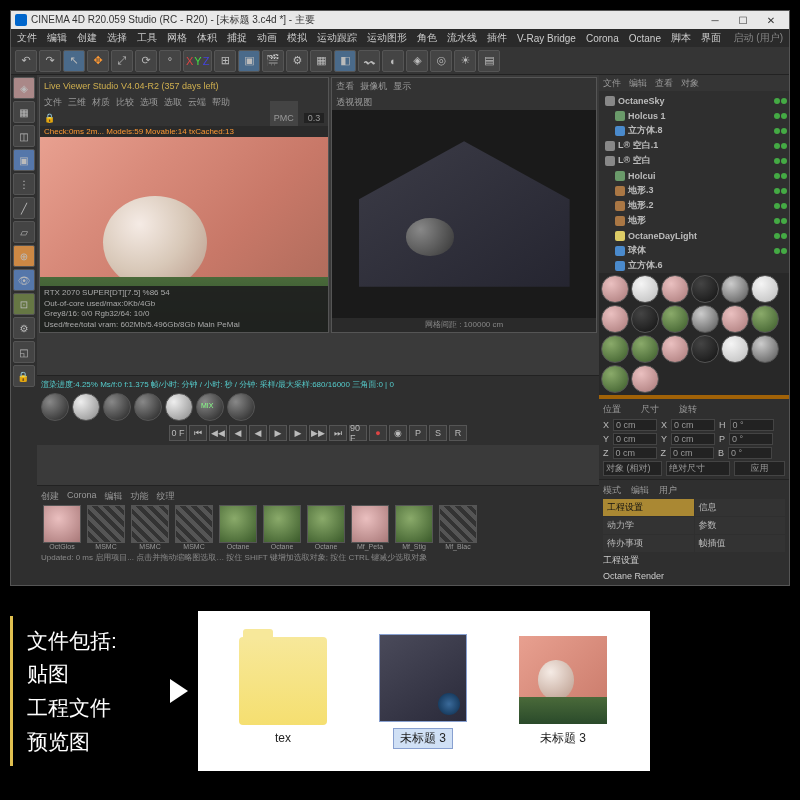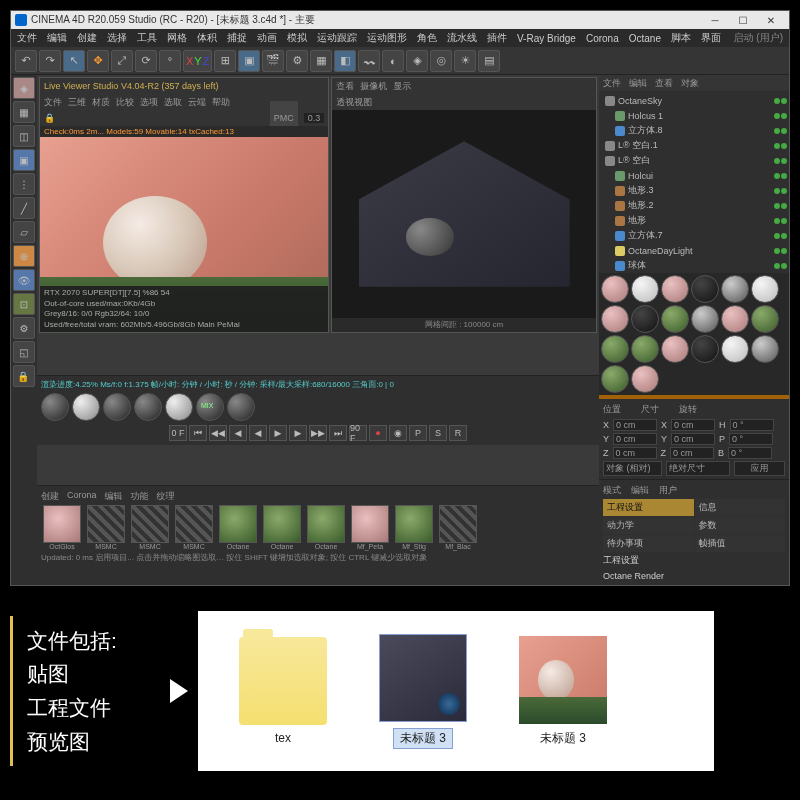--- a/index.html
+++ b/index.html
@@ -50,21 +50,21 @@
 .mp-tabs { display: flex; gap: 8px; font-size: 9px; padding: 2px 0; color: #999; }
 .mp-grid { display: flex; gap: 2px; flex-wrap: wrap; }
 .mp-mat { width: 42px; display: flex; flex-direction: column; align-items: center; font-size: 7px; color: #999; }
 .mp-thumb { width: 38px; height: 38px; background: #444; border: 1px solid #555; }
 .mp-thumb.pink { background: radial-gradient(circle at 40% 35%, #eabfbf, #a87878); }
 .mp-thumb.green { background: radial-gradient(circle at 40% 35%, #8aaa6a, #3a5a2a); }
 .mp-thumb.stripe { background: repeating-linear-gradient(45deg, #555 0 4px, #333 4px 8px); }
 .mp-foot { font-size: 8px; color: #888; padding: 2px 0; }
 .rightcol { width: 190px; background: #2f2f2f; display: flex; flex-direction: column; font-size: 9px; }
 .rc-tabs { height: 16px; display: flex; gap: 8px; padding: 0 4px; align-items: center; color: #999; background: #353535; }
-.obj-tree { flex: 1; overflow-y: auto; padding: 2px; max-height: 310px; }
+.obj-tree { flex: 1; overflow-y: auto; padding: 2px; max-height: 310px; font-weight: bold; }
 .obj-row { display: flex; align-items: center; height: 15px; gap: 3px; padding-left: 4px; }
 .obj-row .oi { width: 10px; height: 10px; border-radius: 2px; }
 .oi.cube { background: #4a8acc; } .oi.hol { background: #6a9a6a; } .oi.terr { background: #aa7744; }
 .oi.light { background: #ddcc66; } .oi.gen { background: #888; }
 .obj-row .dots { margin-left: auto; display: flex; gap: 1px; }
 .dot { width: 6px; height: 6px; border-radius: 50%; background: #555; }
 .dot.g { background: #4a4; }
 .thumbs { display: flex; flex-wrap: wrap; gap: 2px; padding: 2px; background: #282828; }
 .th { width: 28px; height: 28px; background: radial-gradient(circle at 35% 30%, #ccc, #555); border-radius: 50%; border: 1px solid #555; }
 .th.p { background: radial-gradient(circle at 35% 30%, #eac0c0, #a87878); }
@@ -74,21 +74,21 @@
 .coords { background: #2f2f2f; padding: 2px 4px; border-top: 4px solid #a16207; }
 .coord-head { display: flex; gap: 20px; font-size: 9px; color: #999; padding: 2px 0; }
 .coord-row { display: flex; gap: 4px; font-size: 9px; align-items: center; padding: 1px 0; }
 .coord-row .cf { width: 44px; background: #222; border: 1px solid #444; padding: 0 2px; color: #999; }
 .attrs { padding: 2px 4px; border-top: 1px solid #222; }
 .attr-tabs { display: flex; gap: 10px; color: #999; padding: 2px 0; }
 .attr-grid { display: grid; grid-template-columns: 1fr 1fr; gap: 1px; }
 .attr-cell { background: #333; padding: 2px 4px; font-size: 9px; }
 .attr-cell.hl { background: #aa8833; color: #111; }
 .attr-title { color: #ccc; padding: 2px 0; font-size: 9px; }
-.bottom { margin: 10px; width: 704px; height: 190px; background: #000; display: flex; align-items: center; }
+.bottom { margin: 10px; width: 640px; height: 190px; background: #000; display: flex; align-items: center; }
 .bottom-label { width: 150px; border-left: 3px solid #e0c050; padding: 8px 14px; color: #fff; font-size: 21px; line-height: 1.6; }
 .arrow { width: 0; height: 0; border-top: 12px solid transparent; border-bottom: 12px solid transparent; border-left: 18px solid #fff; margin: 0 10px; }
 .files { flex: 1; background: #fff; height: 160px; display: flex; align-items: center; gap: 30px; padding: 0 30px; }
 .file { display: flex; flex-direction: column; align-items: center; gap: 6px; width: 110px; }
 .ficon { width: 88px; height: 88px; }
 .folder { background: linear-gradient(#f7e89a, #f5df70); border-radius: 4px; position: relative; }
 .folder::before { content: ''; position: absolute; top: -8px; left: 4px; width: 30px; height: 10px; background: #f7e89a; border-radius: 3px 3px 0 0; }
 .c4dfile { background: linear-gradient(145deg, #4a4a5a, #2a2a3a); border: 1px solid #88a0d0; position: relative; }
 .c4dfile::after { content: ''; position: absolute; right: 6px; bottom: 6px; width: 22px; height: 22px; background: radial-gradient(circle, #3a6a9a, #0a2a4a); border-radius: 50%; }
 .preview { background: linear-gradient(135deg, #e8a090, #c87868); position: relative; }
@@ -393,28 +393,20 @@
           </div>
           <div class="obj-row" style="padding-left: 14px;">
             <div class="oi terr"></div>
             <span>地形</span>
             <div class="dots">
               <div class="dot g"></div>
               <div class="dot g"></div>
             </div>
           </div>
           <div class="obj-row" style="padding-left: 14px;">
-            <div class="oi cube"></div>
-            <span>立方体.7</span>
-            <div class="dots">
-              <div class="dot g"></div>
-              <div class="dot g"></div>
-            </div>
-          </div>
-          <div class="obj-row" style="padding-left: 14px;">
             <div class="oi light"></div>
             <span>OctaneDayLight</span>
             <div class="dots">
               <div class="dot g"></div>
               <div class="dot g"></div>
             </div>
           </div>
           <div class="obj-row" style="padding-left: 14px;">
             <div class="oi cube"></div>
             <span>球体</span>

